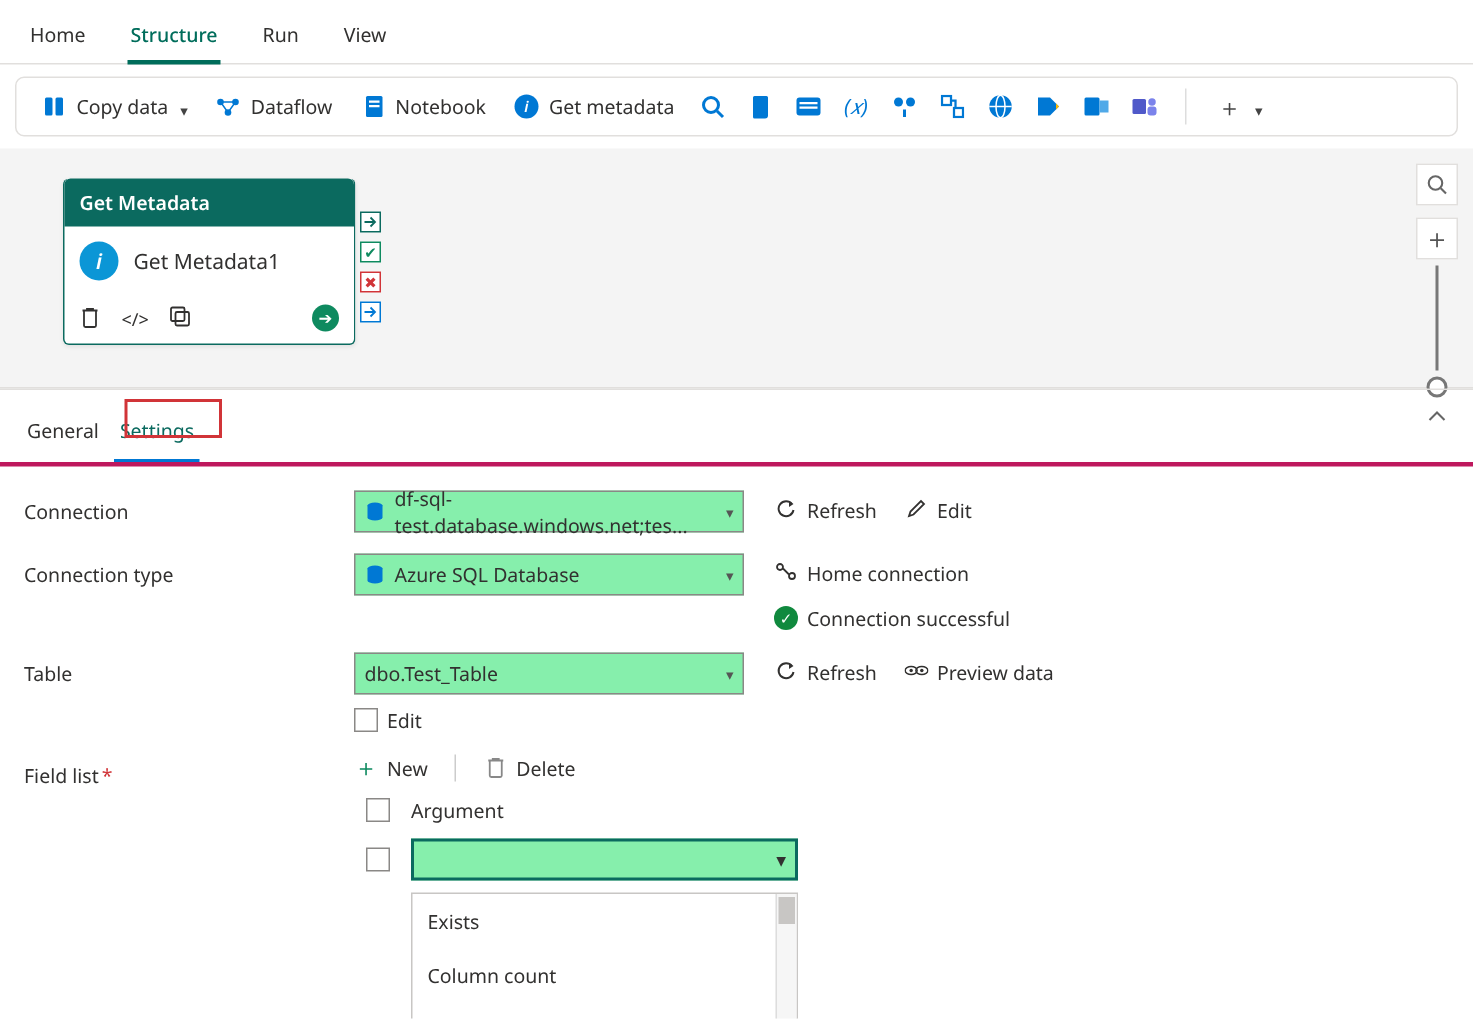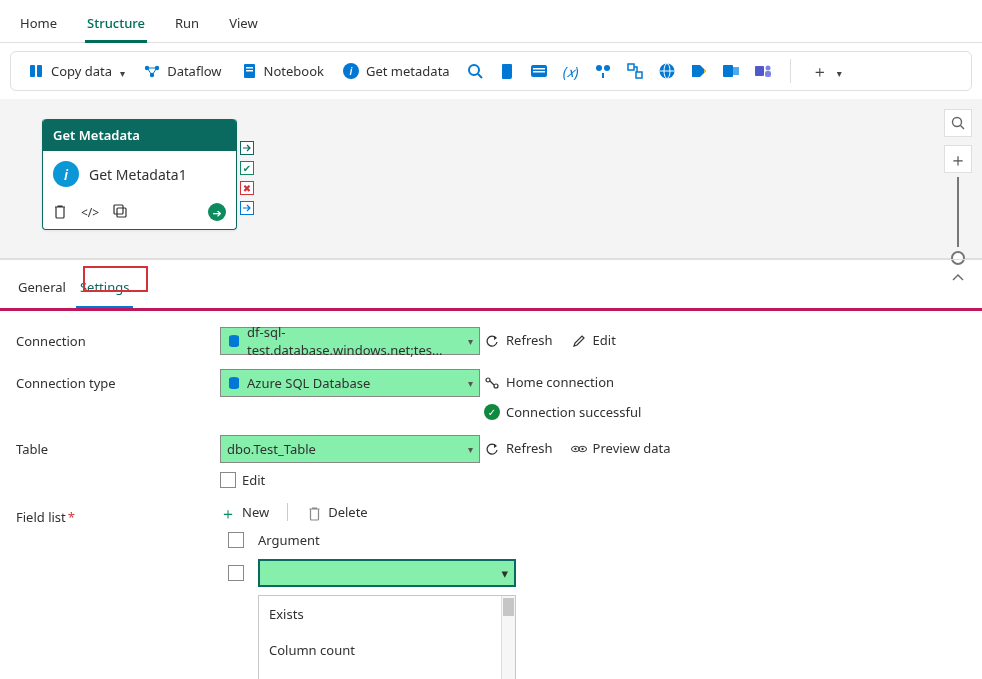--- a/index.html
+++ b/index.html
@@ -130,32 +130,32 @@
     border:2.5px solid #d13438; pointer-events:none;
   }
   .collapse-caret {
     position:absolute; right:16px; top:10px; cursor:pointer; color:#555;
   }
   
   .form {
     padding: 16px 16px 0 16px;
   }
   .row {
-    display:flex; align-items:flex-start; gap:4px;
+    display:flex; align-items:flex-start; gap:20px;
     margin-bottom:14px;
   }
   .row .label { width:200px; padding-top:5px; }
   .row .controls { flex:0 0 260px; }
   .row .aux { display:flex; gap:18px; align-items:center; padding-top:4px; flex-wrap:wrap; }
   .select, .combo {
     width:100%; height:28px; border:1px solid #8a8886;
     display:flex; align-items:center; gap:6px; padding:0 6px; background:#86efac; cursor:pointer;
   }
   .select .sel-chev { margin-left:auto; color:#555; font-size:10px; }
-  .link { display:flex; align-items:flex-end; gap:6px; cursor:pointer; color:#323130; }
+  .link { display:flex; align-items:flex-start; gap:6px; cursor:pointer; color:#323130; }
   .link .ic { width:16px; height:16px; display:flex; align-items:center; justify-content:center; }
   .success { display:flex; align-items:center; gap:6px; margin-top:8px; }
   .success .dot { width:16px; height:16px; border-radius:50%; background:#10893e; display:flex; align-items:center; justify-content:center; color:#fff; font-size:10px; }
   .chk { width:16px; height:16px; border:1px solid #8a8886; background:#fff; }
   .req { color:#d13438; margin-left:2px; }
   .list-toolbar { display:flex; align-items:center; gap:18px; }
   .vline { width:1px; height:18px; background:#ccc; }
   .table-head { display:flex; align-items:center; gap:14px; padding:10px 0 6px 8px; }
   .table-row { display:flex; align-items:center; gap:14px; padding:4px 0 4px 8px; }
   .combo.active {

